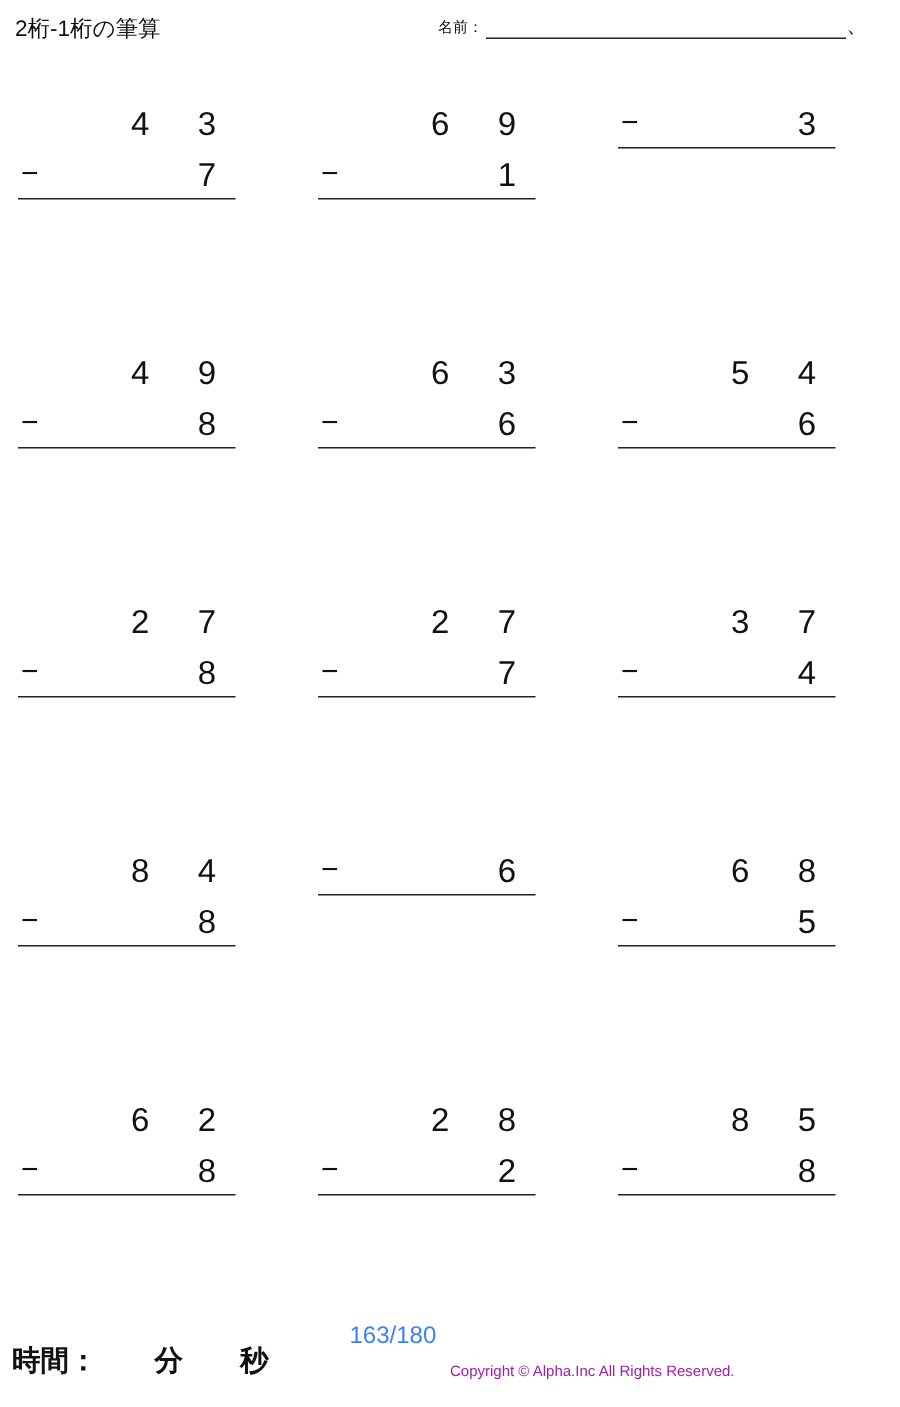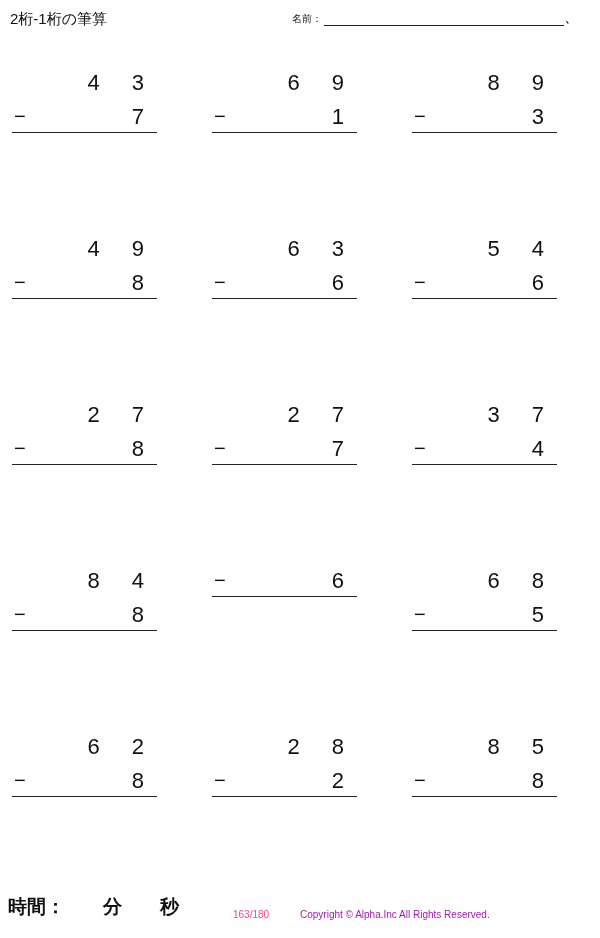--- a/index.html
+++ b/index.html
@@ -124,23 +124,23 @@
     left: 8px;
     bottom: 4px;
     font-size: 19px;
     color: #111;
     white-space: pre;
     font-weight: bold;
   }
   .page-count {
     position: absolute;
     left: 233px;
-    bottom: 4px;
-    font-size: 10px;
-    color: #ec4899;
+    bottom: 24px;
+    font-size: 16px;
+    color: #3b82f6;
   }
   .copyright {
     position: absolute;
     left: 300px;
     bottom: 4px;
     font-size: 10px;
     color: #a21caf;
     white-space: nowrap;
   }
 </style>
@@ -178,23 +178,20 @@
         </div>
         <div class="line-bottom">
           <span class="op">−</span>
           <span class="digits">1</span>
         </div>
         <div class="rule"></div>
       </div>
     </div>
     <div class="cell">
       <div class="problem">
-        <div class="line-top">
-          <span class="digits">8 9</span>
-        </div>
         <div class="line-bottom">
           <span class="op">−</span>
           <span class="digits">3</span>
         </div>
         <div class="rule"></div>
       </div>
     </div>
   </div>
 
   <div class="row">

